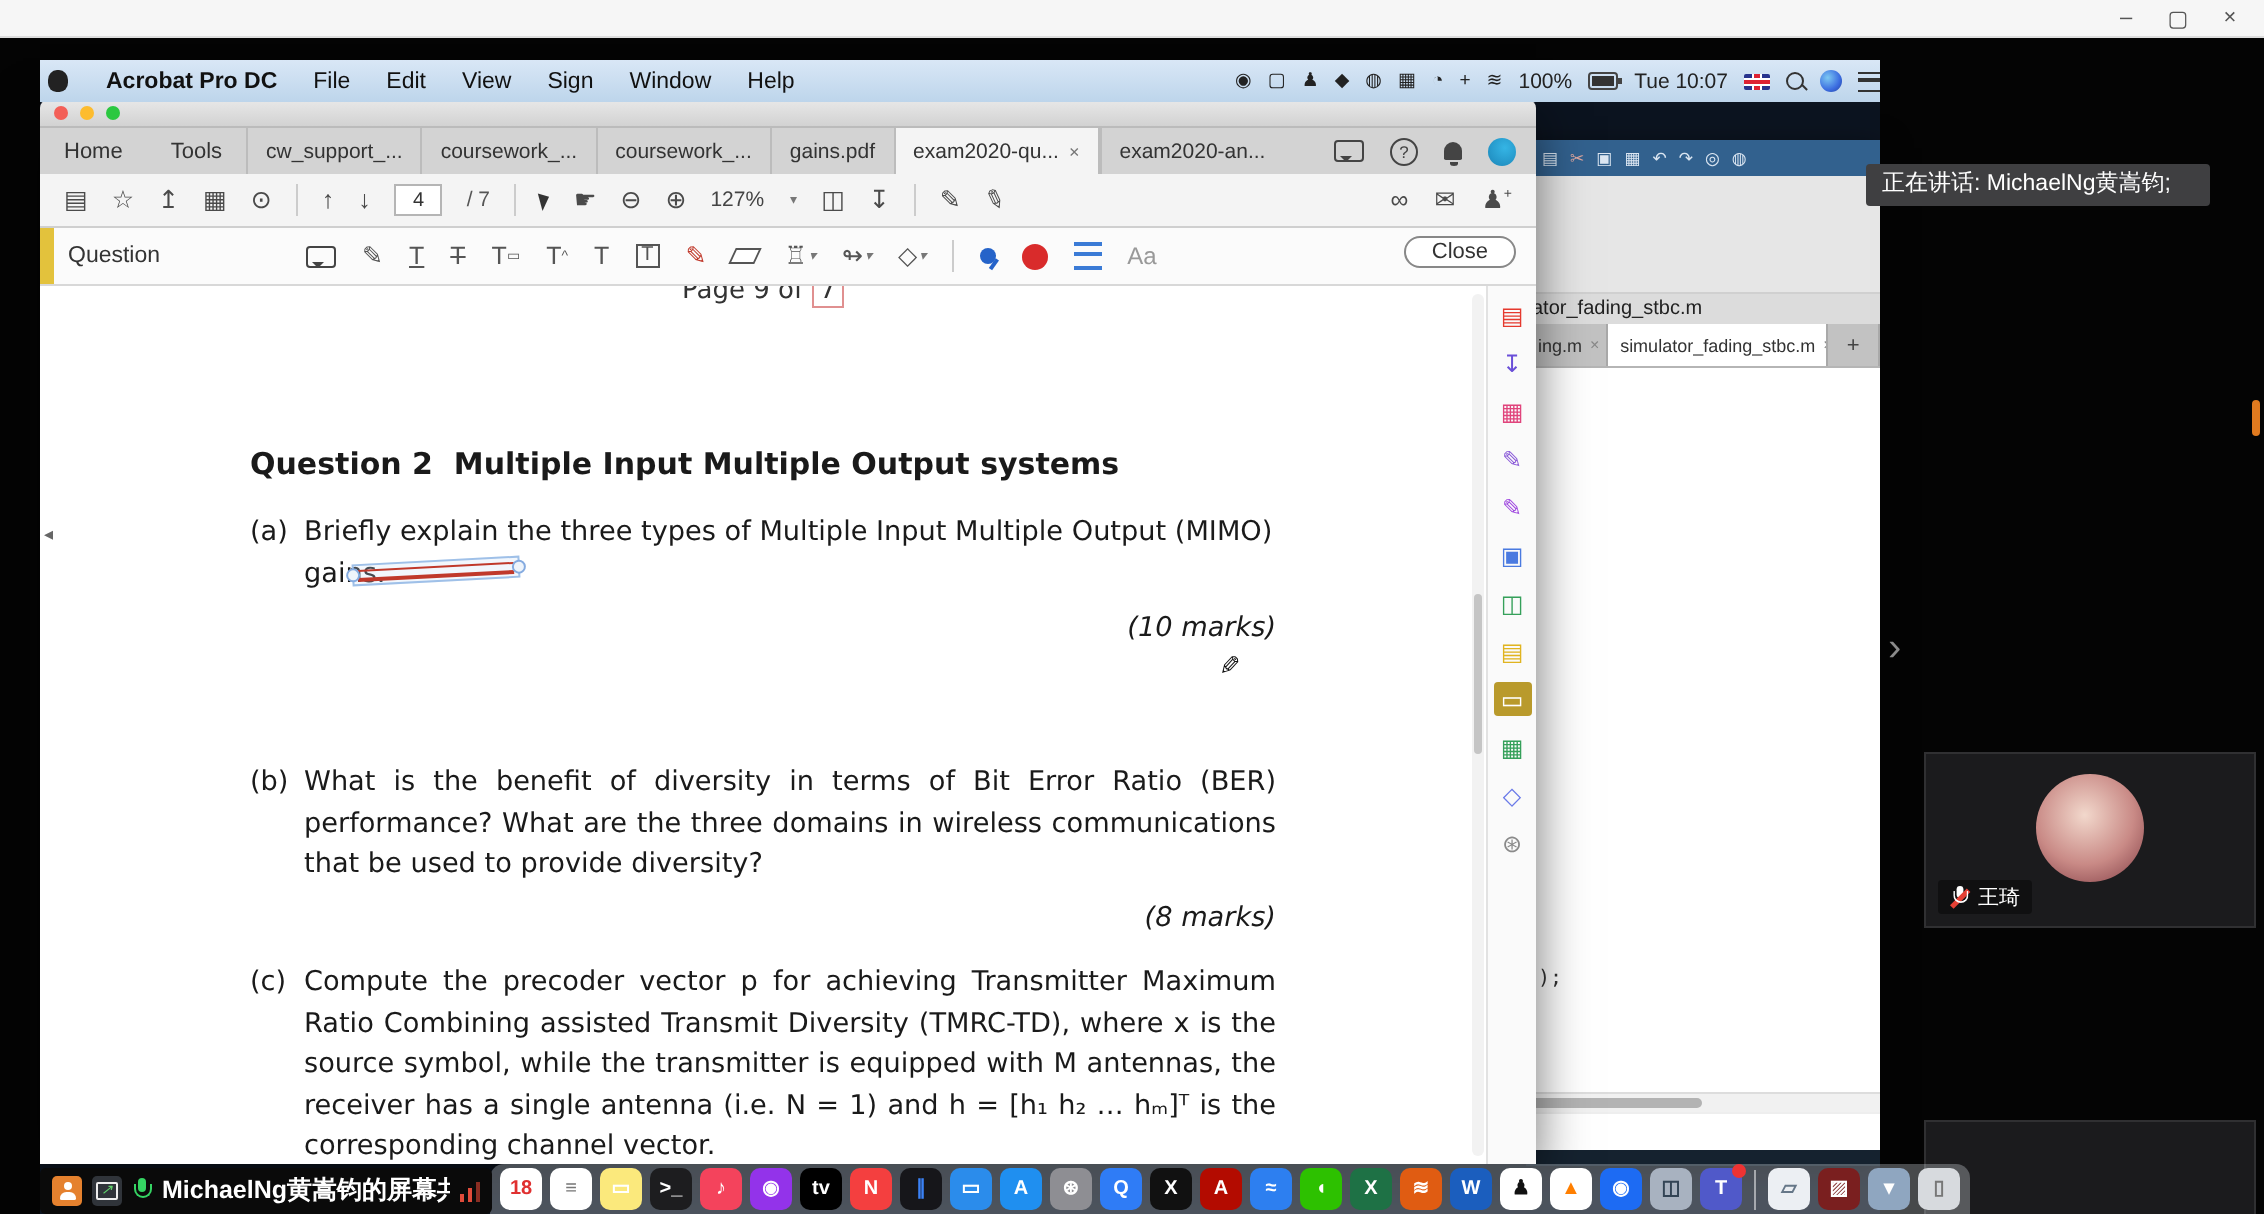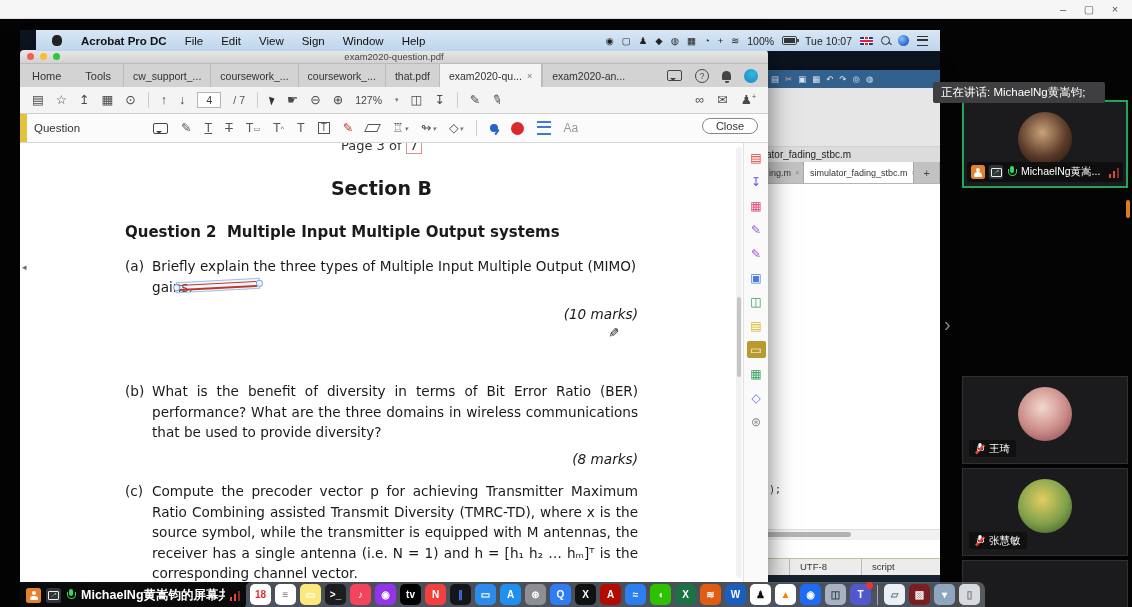--- a/index.html
+++ b/index.html
@@ -7,22 +7,22 @@
   .app{position:relative;width:1132px;height:607px;background:#050505;}
   
   .titlebar{position:absolute;left:0;top:0;width:100%;height:18px;background:#f6f6f6;border-bottom:1px solid #ddd;z-index:60;}
   .tb-title{position:absolute;left:0;right:0;top:2px;text-align:center;font-size:11px;color:#3a3a3a;}
   .tb-controls{position:absolute;right:4px;top:0;height:18px;display:flex;align-items:center;}
   .tb-controls span{width:26px;text-align:center;font-size:11px;color:#555;cursor:default;}
   
   .stage{position:absolute;left:0;top:18px;width:1132px;height:589px;background:#040404;overflow:hidden;}
   .screen{position:absolute;left:20px;top:12px;width:920px;height:577px;background:#0c1420;}
   
-  .macbar{position:absolute;left:16px;top:0;right:0;height:21px;background:linear-gradient(#d9e7f6,#bdd5eb);
-    display:flex;align-items:center;font-size:11.5px;color:#111;z-index:5;padding:0 12px;box-sizing:border-box;}
+  .macbar{position:absolute;left:0;top:0;right:0;height:21px;background:linear-gradient(#d9e7f6,#bdd5eb);
+    display:flex;align-items:center;font-size:11.5px;color:#111;z-index:5;padding:0 0;box-sizing:border-box;}
   .apple{width:10px;height:11px;background:#222;border-radius:45% 45% 42% 42%;margin:0 10px 0 4px;flex:none;}
   .mmenu{padding:0 9px;white-space:nowrap;}
   .mmenu.b{font-weight:bold;}
   .mac-right{margin-left:auto;display:flex;align-items:center;gap:8px;color:#222;}
   .msic{font-size:9.5px;line-height:1;}
   .batt{width:13px;height:7px;border:1px solid #444;border-radius:2px;position:relative;}
   .batt::before{content:"";position:absolute;inset:1px;background:#333;}
   .batt::after{content:"";position:absolute;right:-3px;top:1.5px;width:2px;height:3px;background:#444;}
   .btxt,.clock{font-size:10.5px;}
   .flag{width:13px;height:8px;background:#28348e;position:relative;overflow:hidden;border-radius:1px;flex:none;}
@@ -241,52 +241,46 @@
           </div>
           <div class="etab plus">+</div>
         </div>
         <div class="ed-body">
           <span class="code">);</span>
         </div>
         <div class="ed-hscroll">
             <i></i>
           </div>
         <div class="ed-gap"></div>
-        <div class="ed-status">
-          <span class="c0"></span>
-          <span class="c1">UTF-8</span>
-          <span class="c2">script</span>
-        </div>
         <div class="ed-bottom"></div>
       </div>
 
       <div class="acro">
         <div class="a-title">
           <div class="lights">
             <i class="lt-r"></i>
             <i class="lt-y"></i>
             <i class="lt-g"></i>
           </div>
-          <span class="a-doc-title">exam2020-question.pdf</span>
         </div>
 
         <div class="a-tabs">
           <span class="ntab">Home</span>
           <span class="ntab">Tools</span>
           <span class="dtab">
               <span>cw_support_...</span>
             </span>
           <span class="dtab">
               <span>coursework_...</span>
             </span>
           <span class="dtab">
               <span>coursework_...</span>
             </span>
           <span class="dtab">
-              <span>that.pdf</span>
+              <span>gains.pdf</span>
             </span>
           <span class="dtab active">
               <span>exam2020-qu...</span>
               <span class="x">×</span>
             </span>
           <span class="dtab">
               <span>exam2020-an...</span>
             </span>
           <div class="right">
             <span class="bub"></span>
@@ -356,22 +350,21 @@
             </span>
           <span class="ci">
               <span class="lines3"></span>
             </span>
           <span class="ci aa">Aa</span>
           <span class="closep">Close</span>
         </div>
 
         <div class="a-main">
           <div class="doc">
-            <div class="p-header"><span>Page 3 of </span><span class="boxed7">7</span></div>
-            <div class="p-section">Section B</div>
+            <div class="p-header"><span>Page 9 of </span><span class="boxed7">7</span></div>
             <div class="p-question">Question 2  Multiple Input Multiple Output systems</div>
 
             <div class="part" style="top:113px">
               <span class="plabel">(a)</span>
               <span class="ptext" style="text-align:left">Briefly explain the three types of Multiple Input Multiple Output (MIMO) gains.</span>
             </div>
             <div class="ann">
               <i class="rl a"></i>
                 <i class="rl b"></i>
               <i class="hd h1"></i>
@@ -459,56 +452,29 @@
             <i class="b2"></i>
             <i class="b3"></i>
           </span>
       </div>
     </div>
 
     <div class="banner">正在讲话: MichaelNg黄嵩钧;</div>
     <span class="chev">›</span>
     <span class="pscroll"></span>
 
-    <div class="tile speaking" style="top:82px">
-      <div class="avatar" style="background: radial-gradient(circle at 45% 38%, rgb(201, 162, 122), rgb(90, 58, 40) 55%, rgb(25, 11, 7));"></div>
-      <div class="tinfo">
-        <span class="badge host" style="width:14px;height:14px">
-            <i class="ph"></i>
-          </span>
-        <span class="badge share" style="width:14px;height:14px">
-            <i class="scr"></i>
-          </span>
-        <span class="mic on"></span>
-        <span class="pname">MichaelNg黄嵩...</span>
-        <span class="bars">
-            <i class="b1"></i>
-            <i class="b2"></i>
-            <i class="b3"></i>
-          </span>
-      </div>
-    </div>
 
 
 
     <div class="tile" style="top:358px">
       <div class="avatar" style="background: radial-gradient(circle at 45% 38%, rgb(242, 216, 204), rgb(201, 138, 134) 55%, rgb(126, 58, 66));"></div>
       <div class="nbadge">
         <span class="mic">
             <i class="slash"></i>
           </span>
         <span class="pname">王琦</span>
       </div>
     </div>
 
-    <div class="tile" style="top:450px">
-      <div class="avatar" style="background: radial-gradient(circle at 45% 38%, rgb(226, 206, 98), rgb(127, 160, 74) 55%, rgb(44, 72, 30));"></div>
-      <div class="nbadge">
-        <span class="mic">
-            <i class="slash"></i>
-          </span>
-        <span class="pname">张慧敏</span>
-      </div>
-    </div>
 
     <div class="tile" style="top:542px"></div>
   </div>
 </div>
 
 </body></html>

